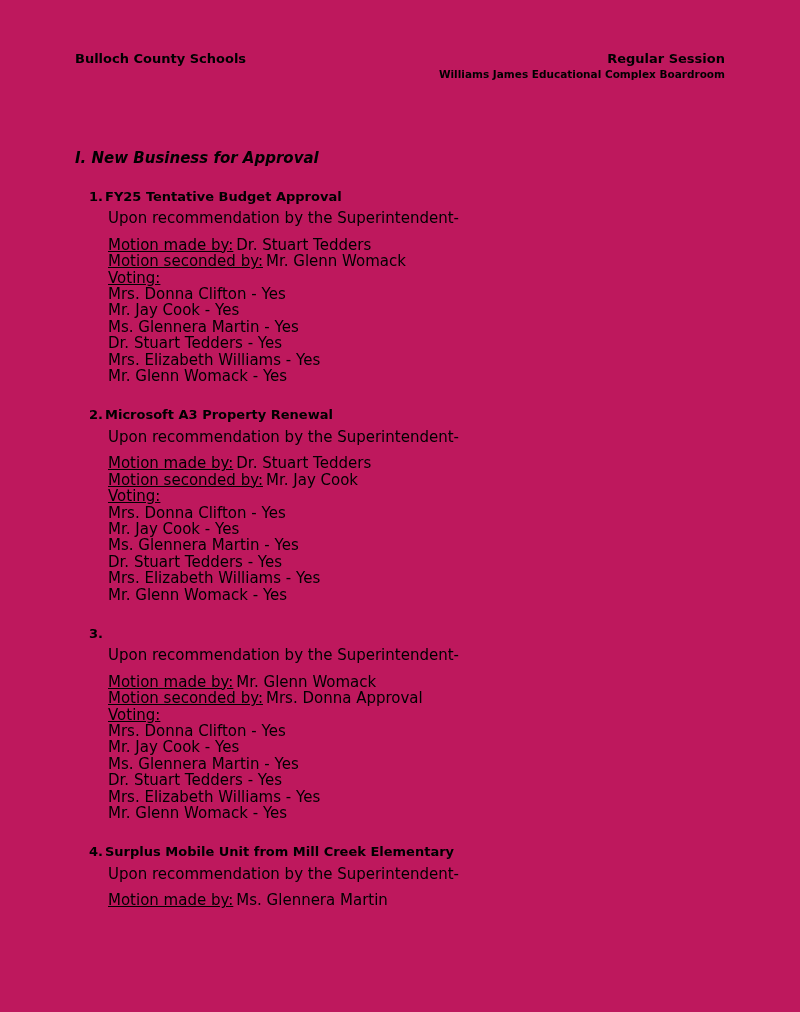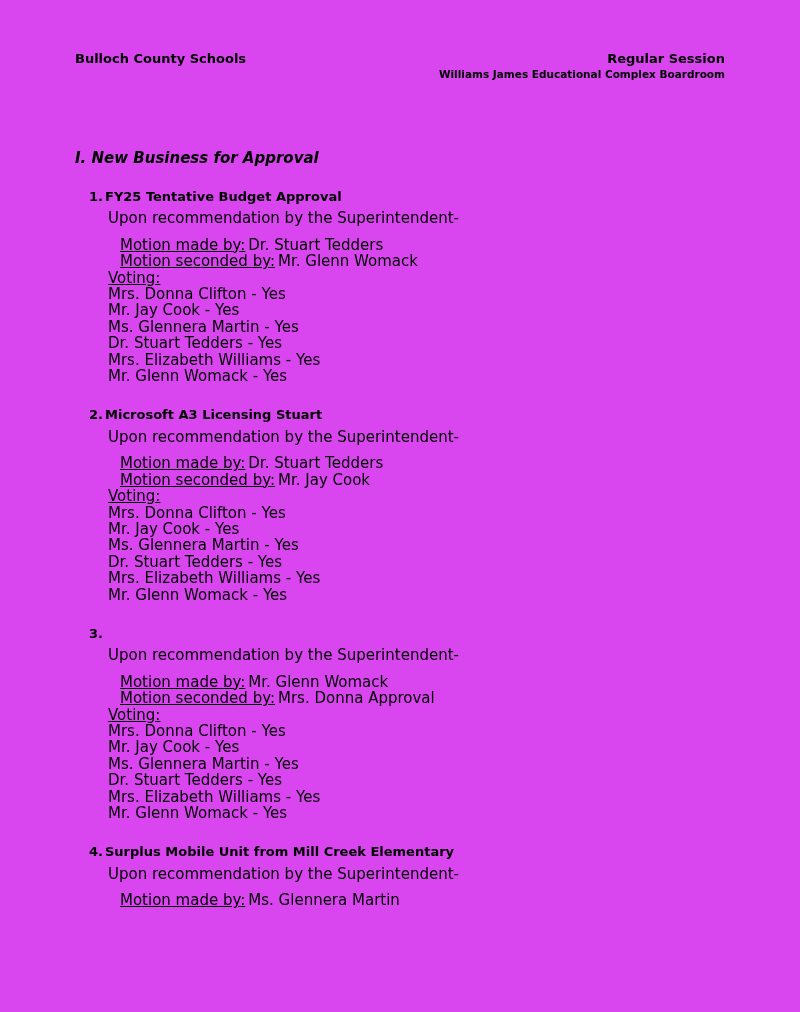--- a/index.html
+++ b/index.html
@@ -12,21 +12,21 @@
     width: 800px;
     height: 1012px;
     overflow: hidden;
     font-family: "DejaVu Sans", "Liberation Sans", sans-serif;
     color: #000000;
   }
   .page {
     width: 800px;
     height: 1012px;
     padding: 51px 75px 0 75px;
-    background: #d946ef;
+    background: #be185d;
   }
   .doc-header {
     display: flex;
     justify-content: space-between;
     align-items: flex-start;
   }
   .org-name {
     font-size: 13px;
     font-weight: bold;
     line-height: 15px;
@@ -82,21 +82,20 @@
   }
   .line {
     line-height: 16.4px;
     white-space: nowrap;
   }
   .u {
     text-decoration: underline;
   }
   .line .label {
     margin-right: 3px;
-    margin-left: 12px;
   }
 </style>
 </head>
 <body>
 
 <div class="page">
 
   <div class="doc-header">
     <div class="org-name">Bulloch County Schools</div>
     <div class="meta">
@@ -131,21 +130,21 @@
               <div class="line">Mrs. Elizabeth Williams - Yes</div>
               <div class="line">Mr. Glenn Womack - Yes</div>
             </div>
       </div>
     </div>
   </div>
 
   <div class="item">
     <div class="item-title">
       <span class="num">2.</span>
-      <span class="ttl">Microsoft A3 Licensing Stuart</span>
+      <span class="ttl">Microsoft A3 Property Renewal</span>
     </div>
     <div class="item-body">
       <div class="line rec-line">Upon recommendation by the Superintendent-</div>
       <div class="motion-block">
         <div class="line">
           <span class="u label">Motion made by:</span><span>Dr. Stuart Tedders</span>
         </div>
         <div class="line">
           <span class="u label">Motion seconded by:</span><span>Mr. Jay Cook</span>
         </div>

